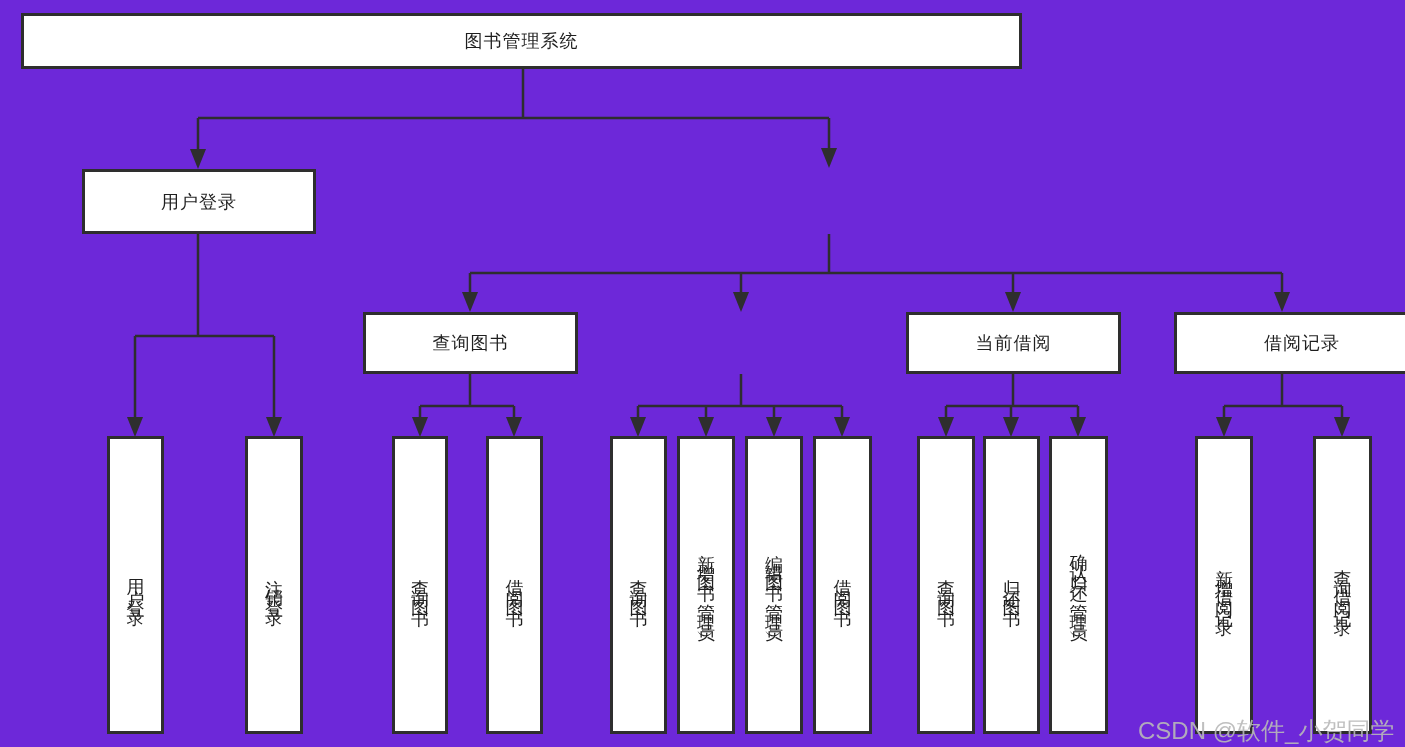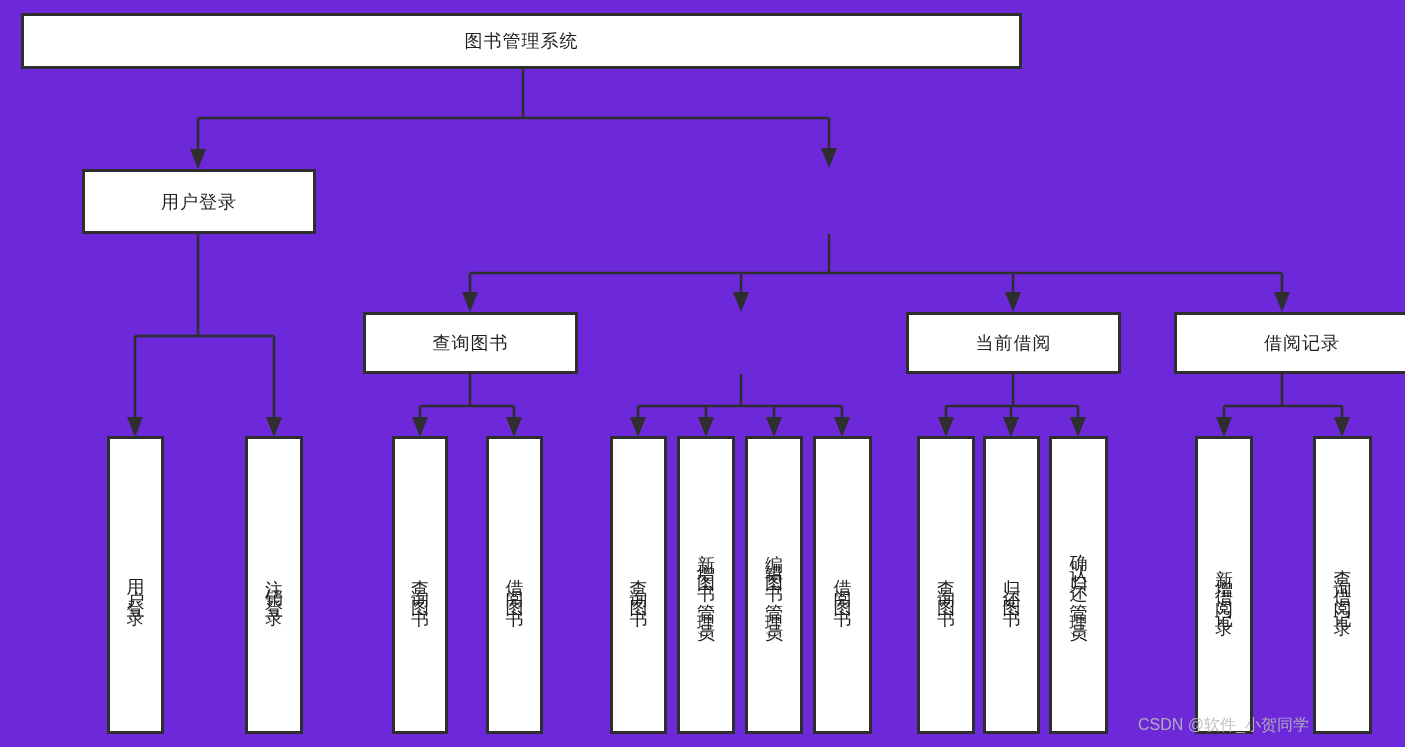--- a/index.html
+++ b/index.html
@@ -33,21 +33,21 @@
     writing-mode: vertical-rl;
     text-orientation: mixed;
     letter-spacing: 10px;
     line-height: 1;
     font-size: 18px;
   }
   .watermark {
     position: absolute;
     left: 1138px;
     top: 715px;
-    font-size: 16px;
+    font-size: 24px;
     color: #b9b9b9;
     letter-spacing: 0px;
     white-space: nowrap;
     z-index: 5;
     opacity: 0.9;
   }
 </style>
 </head>
 <body>
 

